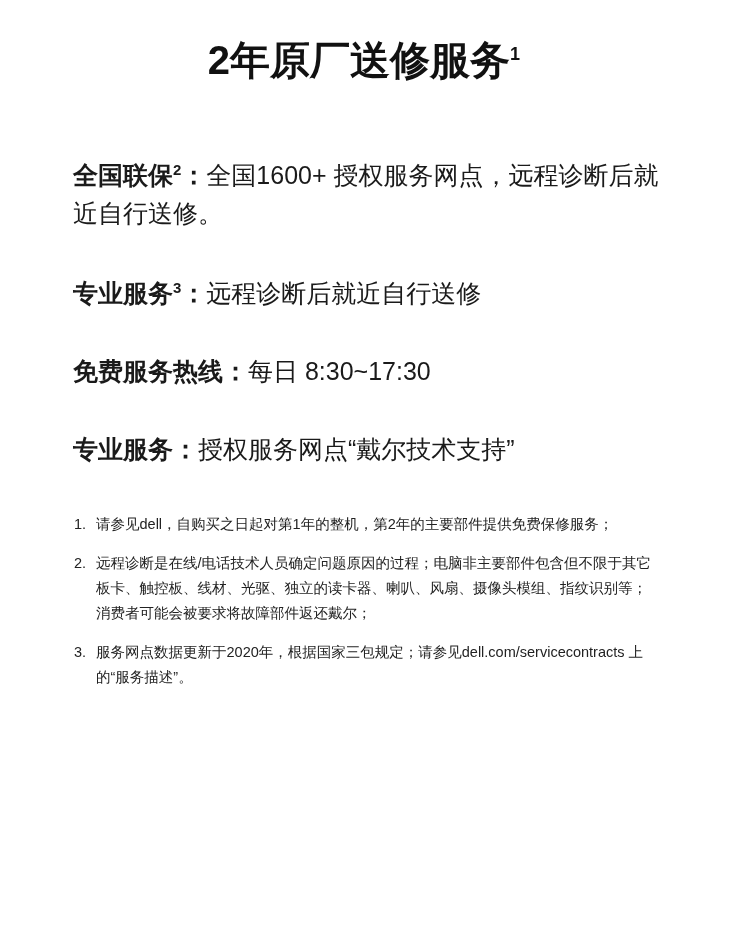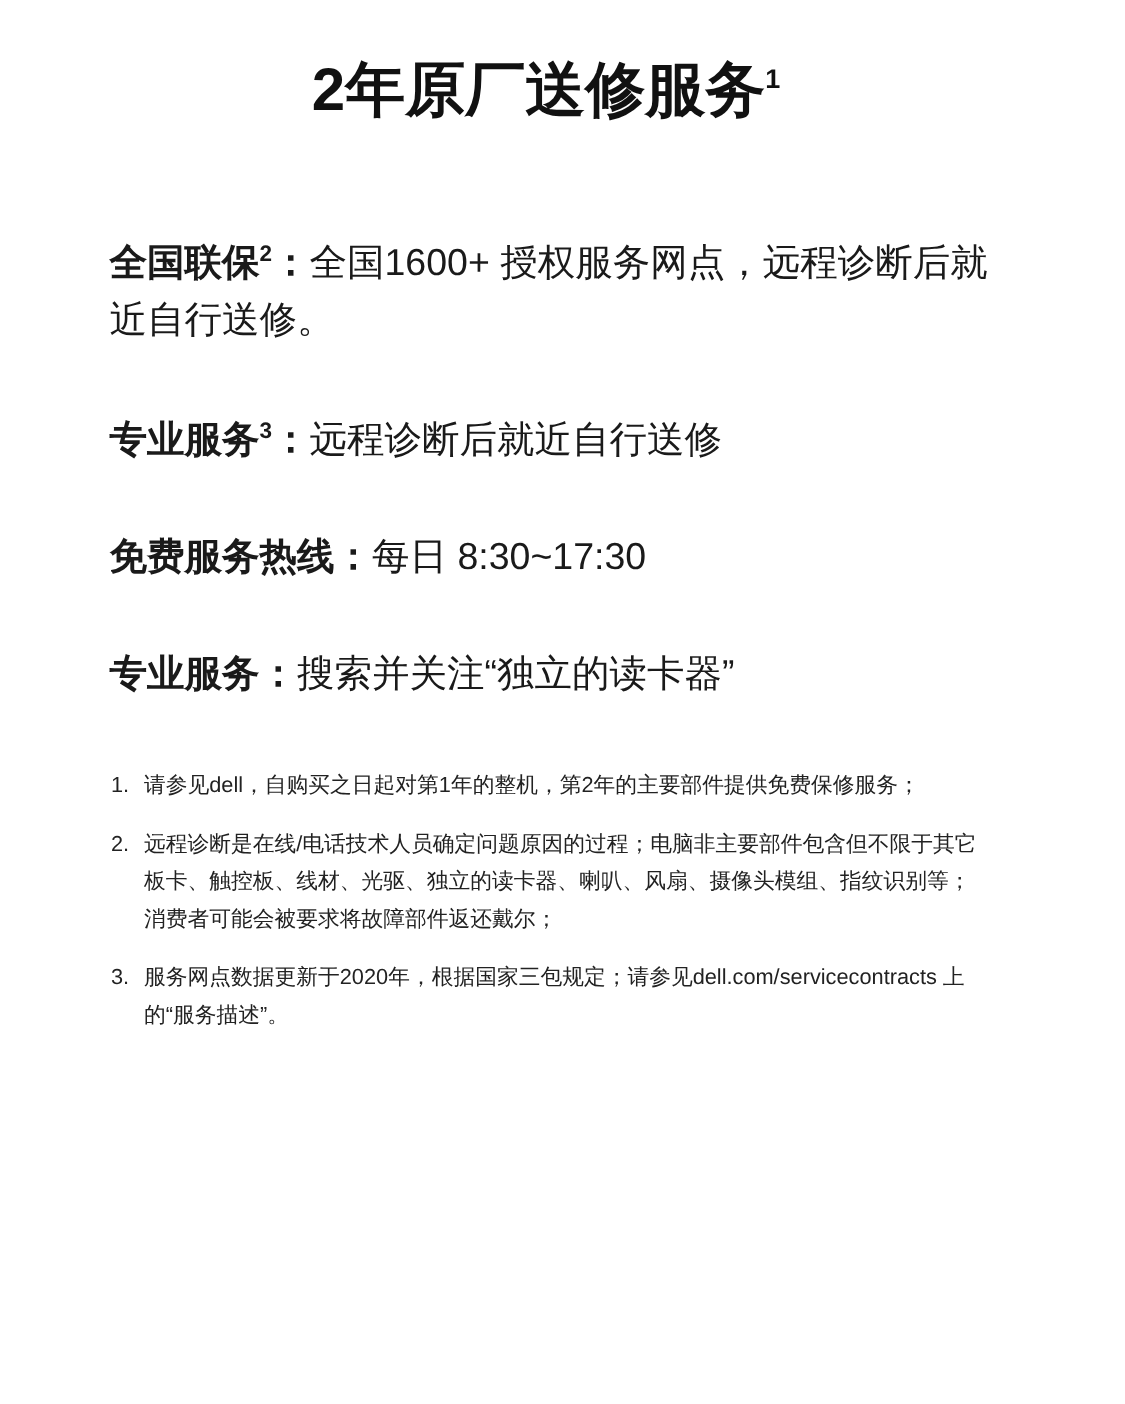--- a/index.html
+++ b/index.html
@@ -100,21 +100,21 @@
 
     <div class="section sec-gap-2">
       <p><span class="lbl"><span>专业服务</span><span class="sup">3</span><span>：</span></span><span>远程诊断后就近自行送修</span></p>
     </div>
 
     <div class="section sec-gap-3">
       <p><span class="lbl"><span>免费服务热线</span><span>：</span></span><span>每日 8:30~17:30</span></p>
     </div>
 
     <div class="section">
-      <p><span class="lbl"><span>专业服务</span><span>：</span></span><span>搜索并关注“独立的读卡器”</span></p>
+      <p><span class="lbl"><span>专业服务</span><span>：</span></span><span>授权服务网点“戴尔技术支持”</span></p>
     </div>
 
   </div>
 
   <div class="footnotes">
     <div class="fn">
       <span class="fn-num">1.</span>
       <span class="fn-text">请参见dell，自购买之日起对第1年的整机，第2年的主要部件提供免费保修服务；</span>
     </div>
     <div class="fn">

